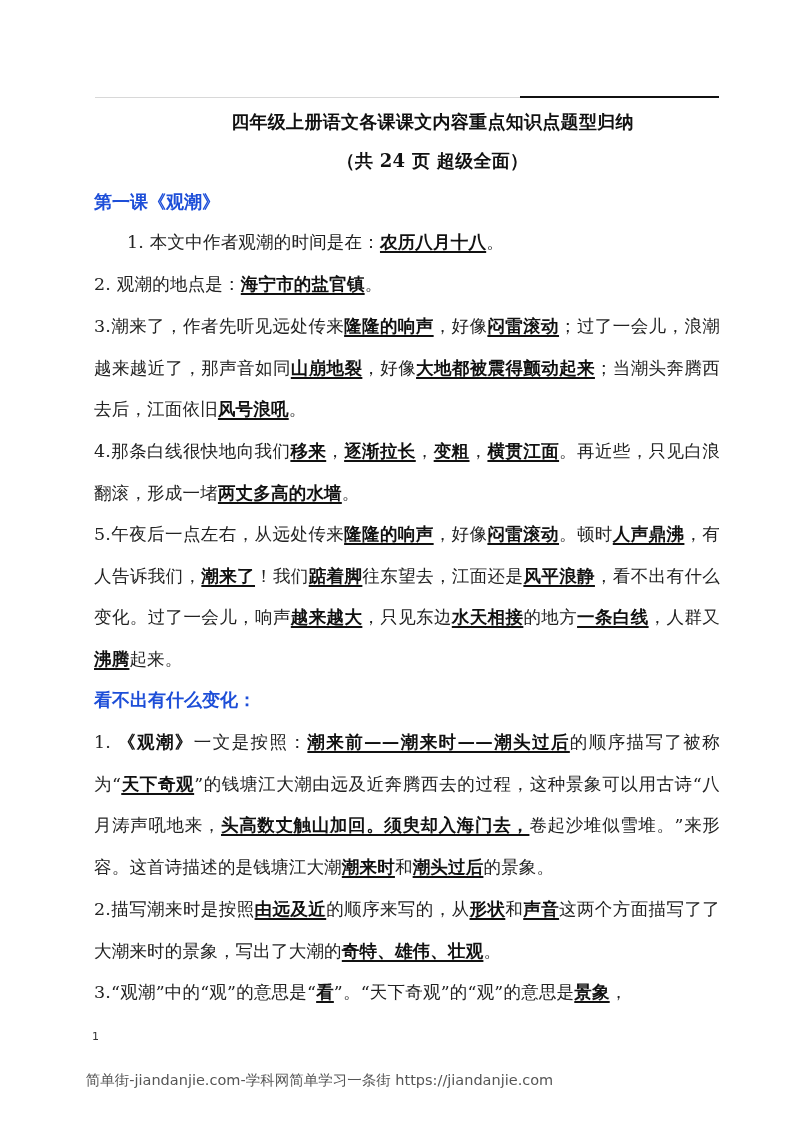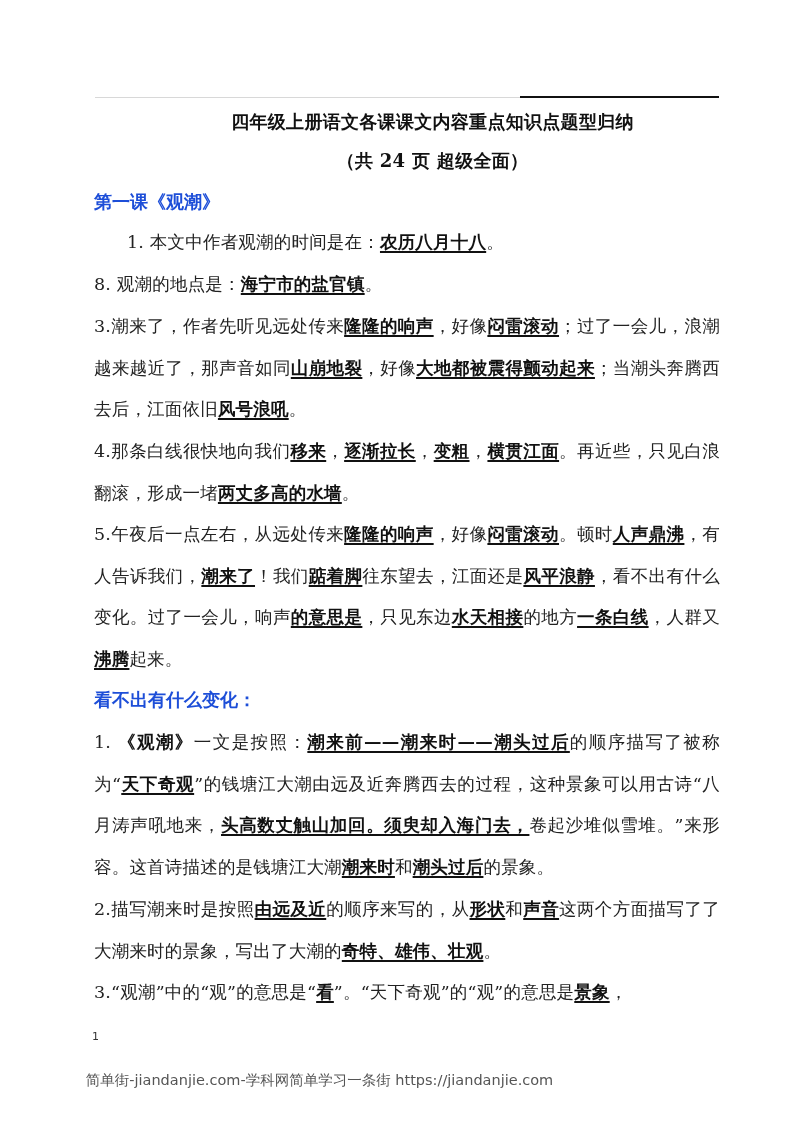--- a/index.html
+++ b/index.html
@@ -28,27 +28,27 @@
 <div class="hdr-gray"></div>
 <div class="hdr-black"></div>
 
 <div class="title t1">四年级上册语文各课课文内容重点知识点题型归纳</div>
 <div class="title t2">（共 24 页  超级全面）</div>
 
 <div class="section" style="top:190px;">第一课《观潮》</div>
 
 <div class="para" style="top:222px;margin-left:33px;"><span>1. 本文中作者观潮的时间是在：</span><b>农历八月十八</b><span>。</span></div>
 
-<div class="para" style="top:264px;"><span>8. 观潮的地点是：</span><b>海宁市的盐官镇</b><span>。</span></div>
+<div class="para" style="top:264px;"><span>2. 观潮的地点是：</span><b>海宁市的盐官镇</b><span>。</span></div>
 
 <div class="para" style="top:306px;"><span>3.潮来了，作者先听见远处传来</span><b>隆隆的响声</b><span>，好像</span><b>闷雷滚动</b><span>；过了一会儿，浪潮越来越近了，那声音如同</span><b>山崩地裂</b><span>，好像</span><b>大地都被震得颤动起来</b><span>；当潮头奔腾西去后，江面依旧</span><b>风号浪吼</b><span>。</span></div>
 
 <div class="para" style="top:431px;"><span>4.那条白线很快地向我们</span><b>移来</b><span>，</span><b>逐渐拉长</b><span>，</span><b>变粗</b><span>，</span><b>横贯江面</b><span>。再近些，只见白浪翻滚，形成一堵</span><b>两丈多高的水墙</b><span>。</span></div>
 
-<div class="para" style="top:514px;"><span>5.午夜后一点左右，从远处传来</span><b>隆隆的响声</b><span>，好像</span><b>闷雷滚动</b><span>。顿时</span><b>人声鼎沸</b><span>，有人告诉我们，</span><b>潮来了</b><span>！我们</span><b>踮着脚</b><span>往东望去，江面还是</span><b>风平浪静</b><span>，看不出有什么变化。过了一会儿，响声</span><b>的意思是</b><span>，只见东边</span><b>水天相接</b><span>的地方</span><b>一条白线</b><span>，人群又</span><b>沸腾</b><span>起来。</span></div>
+<div class="para" style="top:514px;"><span>5.午夜后一点左右，从远处传来</span><b>隆隆的响声</b><span>，好像</span><b>闷雷滚动</b><span>。顿时</span><b>人声鼎沸</b><span>，有人告诉我们，</span><b>潮来了</b><span>！我们</span><b>踮着脚</b><span>往东望去，江面还是</span><b>风平浪静</b><span>，看不出有什么变化。过了一会儿，响声</span><b>越来越大</b><span>，只见东边</span><b>水天相接</b><span>的地方</span><b>一条白线</b><span>，人群又</span><b>沸腾</b><span>起来。</span></div>
 
 <div class="section" style="top:688px;">看不出有什么变化：</div>
 
 <div class="para" style="top:722px;"><span>1. </span><span class="bq">《观潮》</span><span>一文是按照：</span><b>潮来前——潮来时——潮头过后</b><span>的顺序描写了被称为“</span><b>天下奇观</b><span>”的钱塘江大潮由远及近奔腾西去的过程，这种景象可以用古诗“八月涛声吼地来，</span><b>头高数丈触山加回。须臾却入海门去，</b><span>卷起沙堆似雪堆。”来形容。这首诗描述的是钱塘江大潮</span><b>潮来时</b><span>和</span><b>潮头过后</b><span>的景象。</span></div>
 
 <div class="para" style="top:889px;"><span>2.描写潮来时是按照</span><b>由远及近</b><span>的顺序来写的，从</span><b>形状</b><span>和</span><b>声音</b><span>这两个方面描写了了大潮来时的景象，写出了大潮的</span><b>奇特、雄伟、壮观</b><span>。</span></div>
 
 <div class="para" style="top:972px;"><span>3.“观潮”中的“观”的意思是“</span><b>看</b><span>”。“天下奇观”的“观”的意思是</span><b>景象</b><span>，</span></div>
 
 <div class="page-num">1</div>

